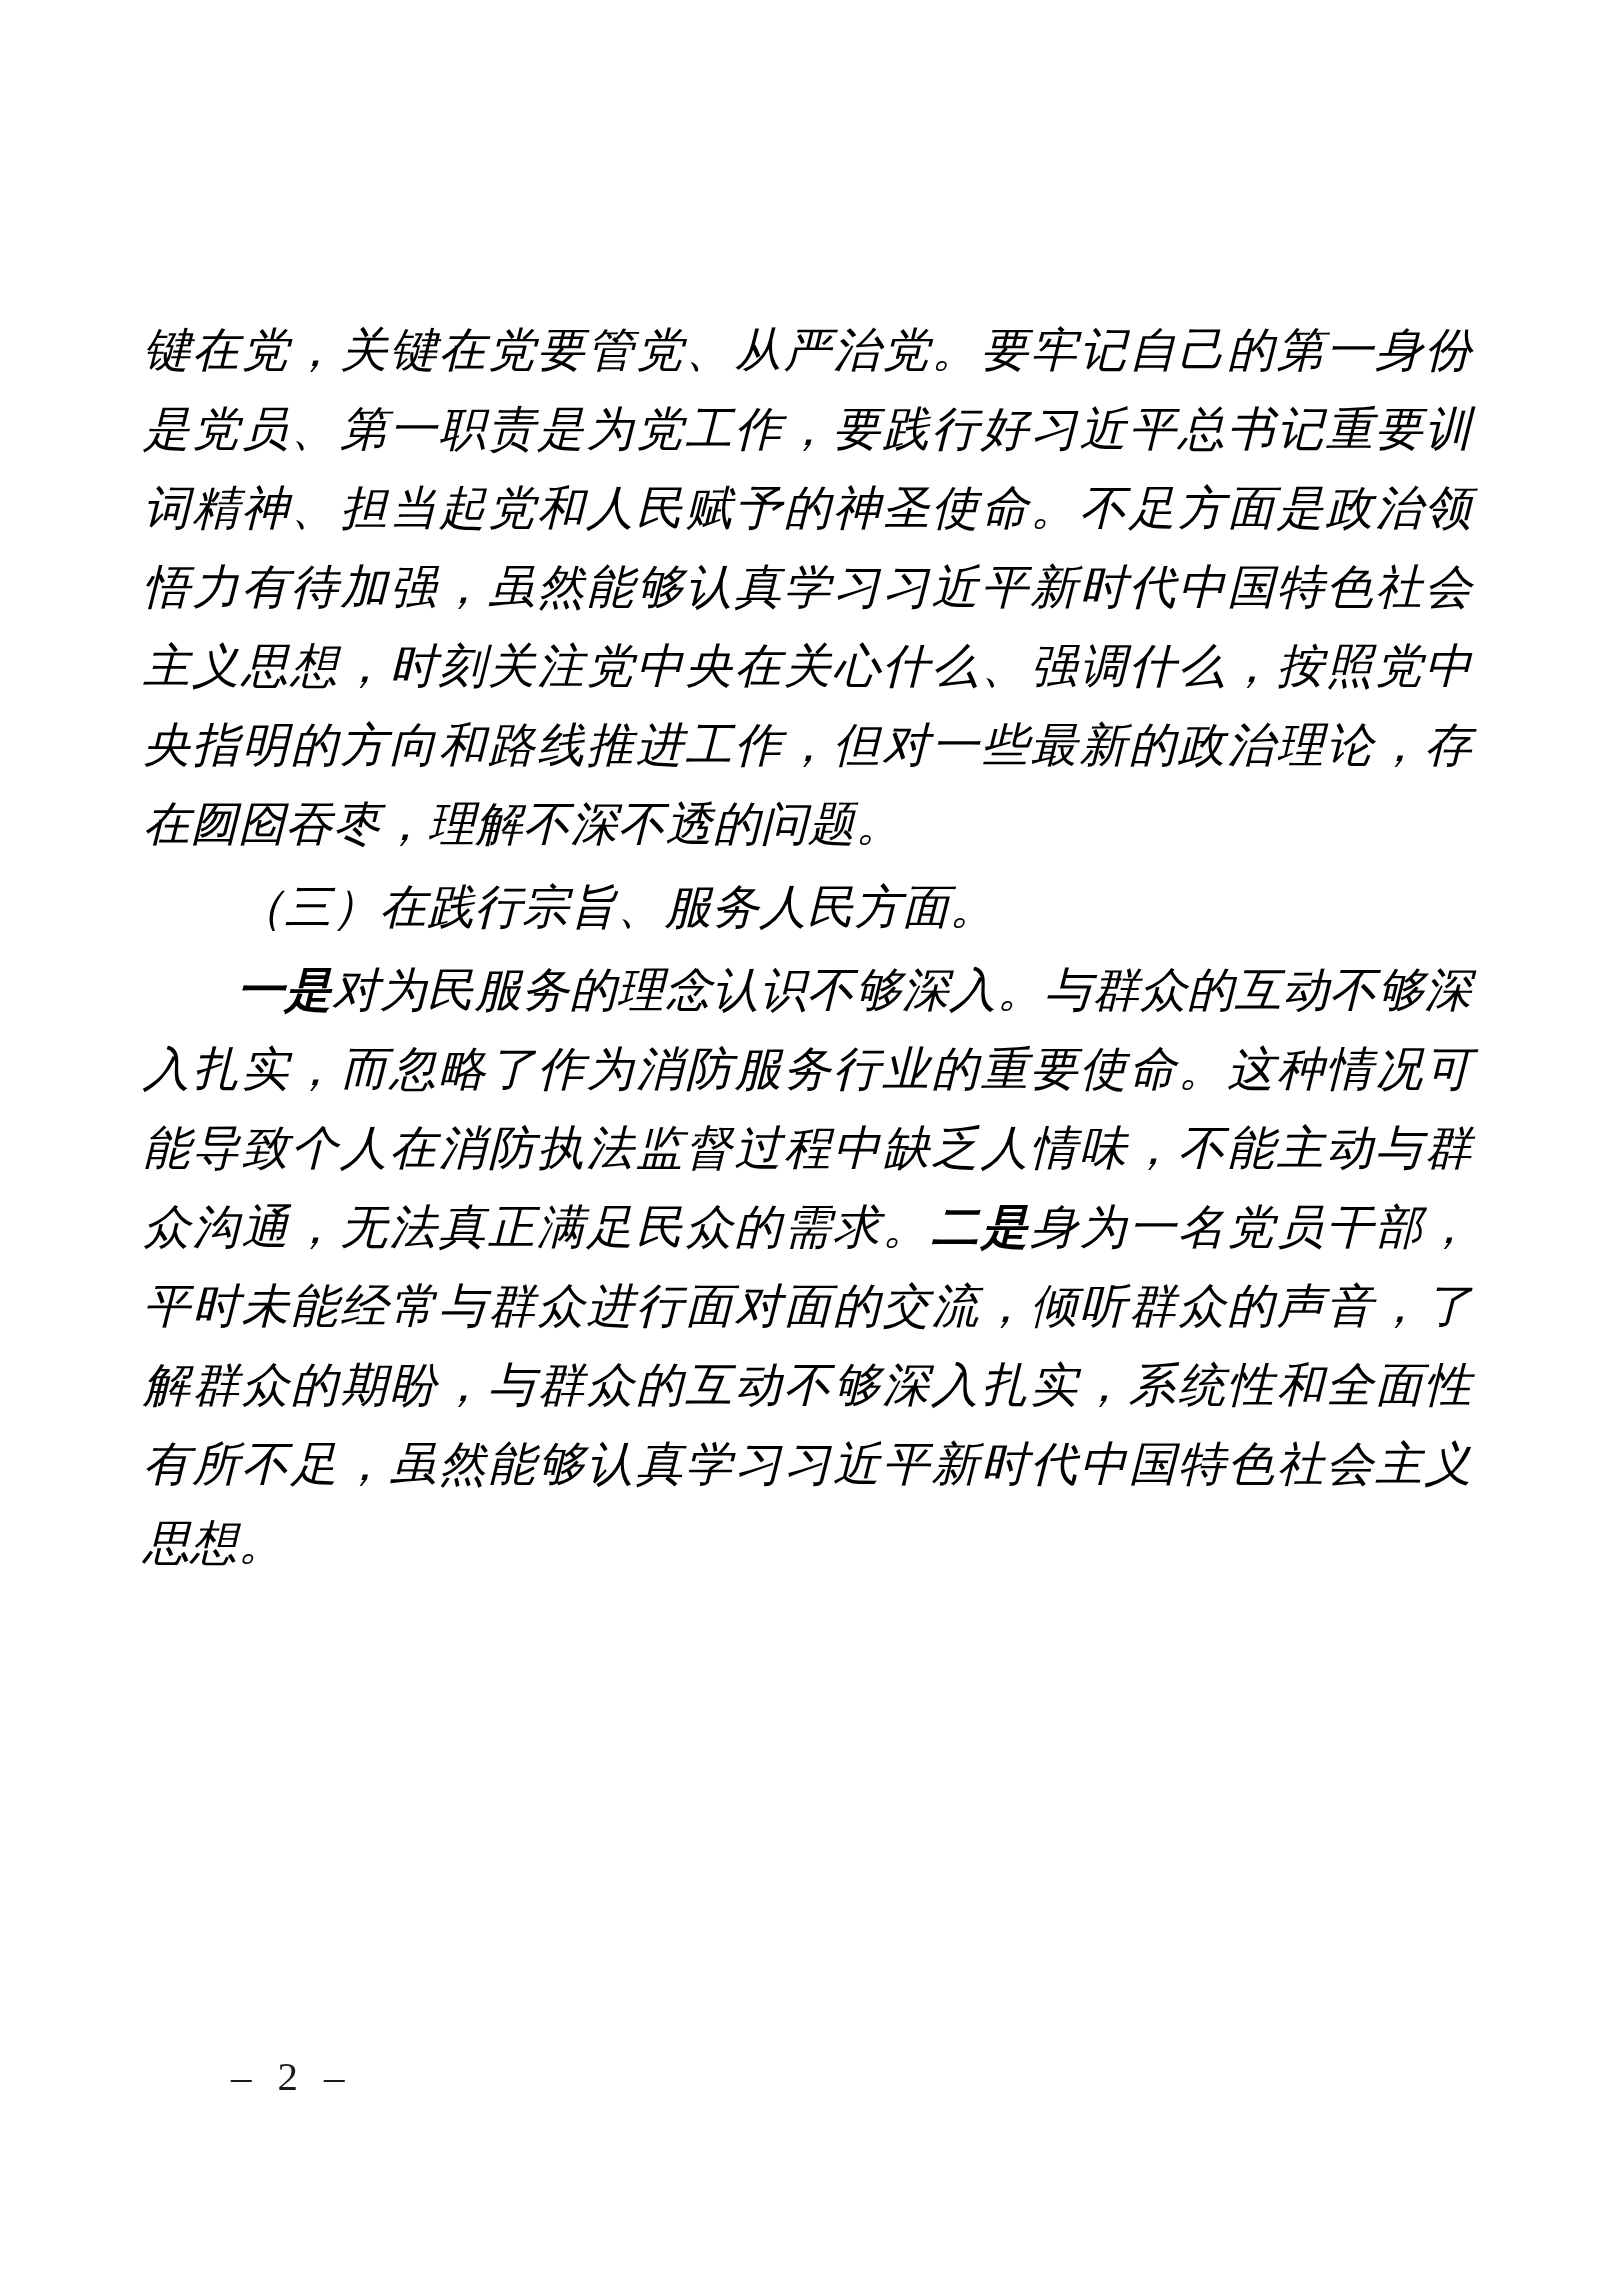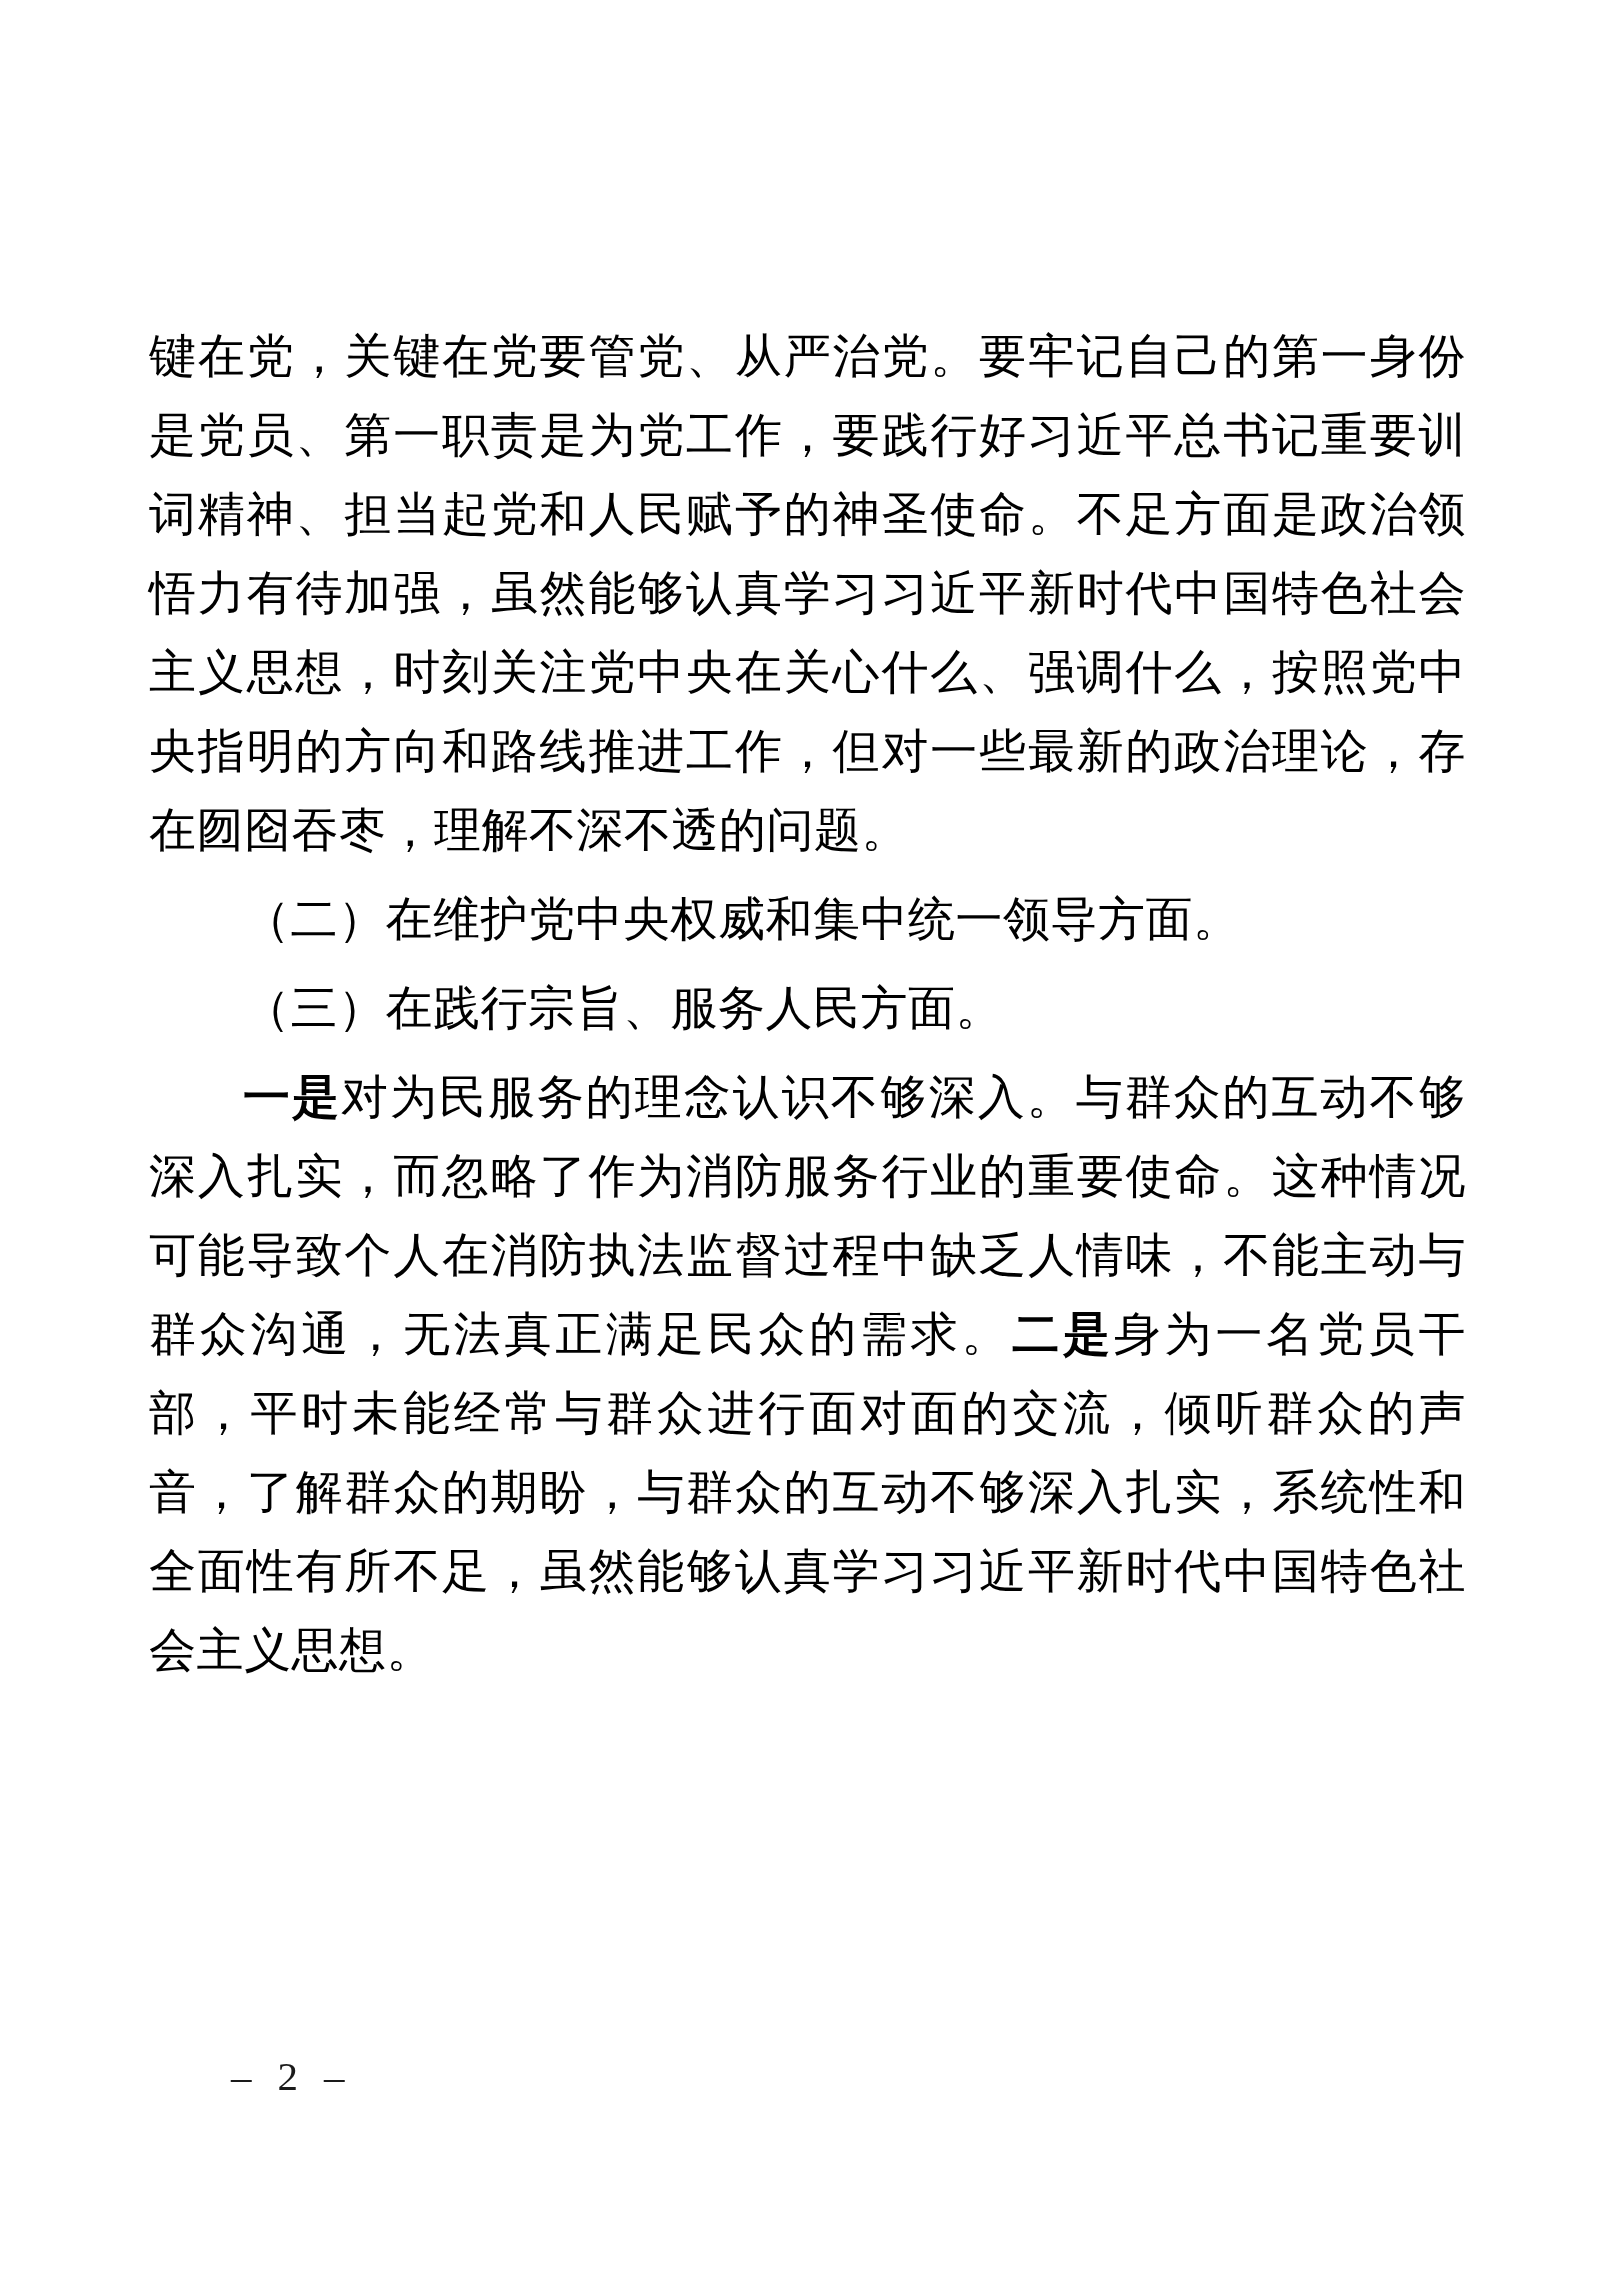--- a/index.html
+++ b/index.html
@@ -20,23 +20,24 @@
     position: absolute;
     left: 139px;
     top: 306px;
     width: 1337px;
     font-size: 47px;
     line-height: 79px;
     text-align: justify;
     letter-spacing: 0.5px;
   }
   .text-block p {
-    margin: 10px;
+    margin: 4px;
     padding: 0;
     text-indent: 2em;
+    font-style: italic;
   }
   .text-block p.body-continued {
     text-indent: 0;
   }
   .text-block b {
     font-weight: 700;
   }
   .page-number {
     position: absolute;
     left: 231px;
@@ -46,19 +47,18 @@
     color: #1a1a1a;
     word-spacing: 15.7px;
   }
 </style>
 </head>
 <body>
 
 <div class="page">
   <main class="text-block" id="doc-body">
       <p class="body-continued"><span>键在党，关键在党要管党、从严治党。要牢记自己的第一身份是党员、第一职责是为党工作，要践行好习近平总书记重要训词精神、担当起党和人民赋予的神圣使命。不足方面是政治领悟力有待加强，虽然能够认真学习习近平新时代中国特色社会主义思想，时刻关注党中央在关心什么、强调什么，按照党中央指明的方向和路线推进工作，但对一些最新的政治理论，存在囫囵吞枣，理解不深不透的问题。</span></p>
-      <p class="heading"><span>（二）在维护党中央权威和集中统一领导方面。</span></p>
       <p class="heading"><span>（三）在践行宗旨、服务人民方面。</span></p>
       <p class="body"><b>一是</b><span>对为民服务的理念认识不够深入。与群众的互动不够深入扎实，而忽略了作为消防服务行业的重要使命。这种情况可能导致个人在消防执法监督过程中缺乏人情味，不能主动与群众沟通，无法真正满足民众的需求。</span><b>二是</b><span>身为一名党员干部，平时未能经常与群众进行面对面的交流，倾听群众的声音，了解群众的期盼，与群众的互动不够深入扎实，系统性和全面性有所不足，虽然能够认真学习习近平新时代中国特色社会主义思想。</span></p>
     </main>
   <div class="page-number">– 2 –</div>
 </div>
 
 
 </body></html>

